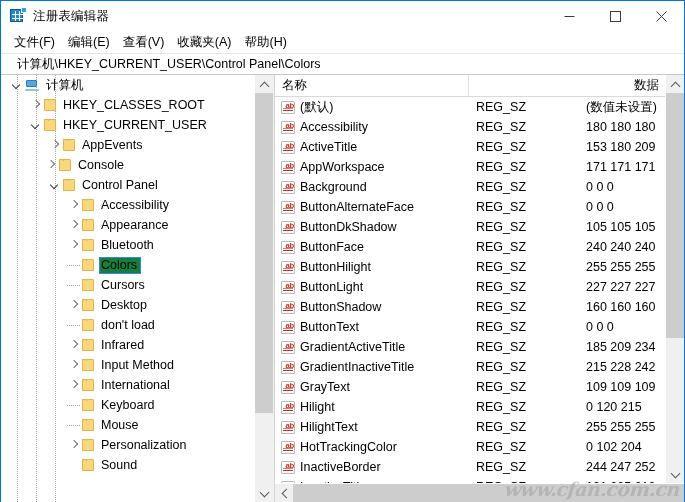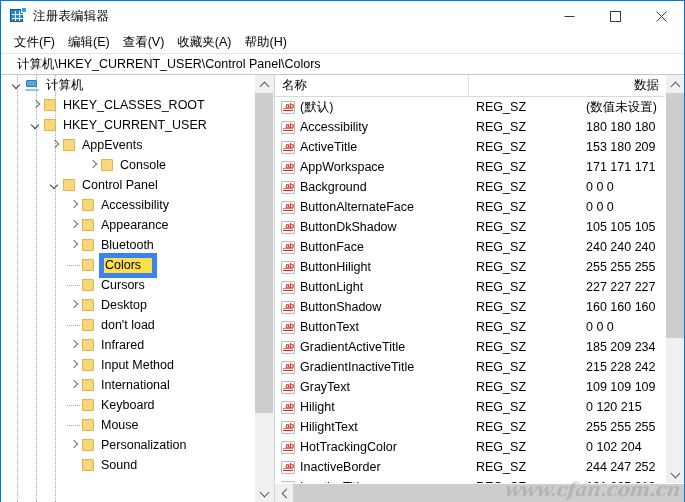--- a/index.html
+++ b/index.html
@@ -240,23 +240,23 @@
     background: #8fc5ea;
     border-radius: 1px;
   }
   .tree-label {
     font-size: 12.5px;
     color: #000000;
     padding: 1px 4px 1px 2px;
     line-height: 15px;
   }
   .tree-row.selected .tree-label {
-    background: #fde047;
-    border: 5px solid #3b82f6;
-    padding: 0px 11px 0px 1px;
+    background: #15803d;
+    border: 1px solid #3b82f6;
+    padding: 0px 3px 0px 1px;
   }
   
   .guide {
     position: absolute;
     border-left: 1px dotted #a6a6a6;
     top: 0;
     bottom: 0;
     width: 0;
   }
   .tick {
@@ -530,21 +530,21 @@
             <div class="folder"></div>
             <div class="tree-label">HKEY_CURRENT_USER</div>
           </div>
           <div class="tree-row" style="padding-left: 46px;">
             <div class="tw-expander">
               <span class="chev collapsed"></span>
             </div>
             <div class="folder"></div>
             <div class="tree-label">AppEvents</div>
           </div>
-          <div class="tree-row" style="padding-left: 56px; margin-left: 28px;">
+          <div class="tree-row" style="padding-left: 42px;">
             <div class="tw-expander">
               <span class="chev collapsed"></span>
             </div>
             <div class="folder"></div>
             <div class="tree-label">Console</div>
           </div>
           <div class="tree-row" style="padding-left: 46px;">
             <div class="tw-expander">
               <span class="chev expanded"></span>
             </div>

